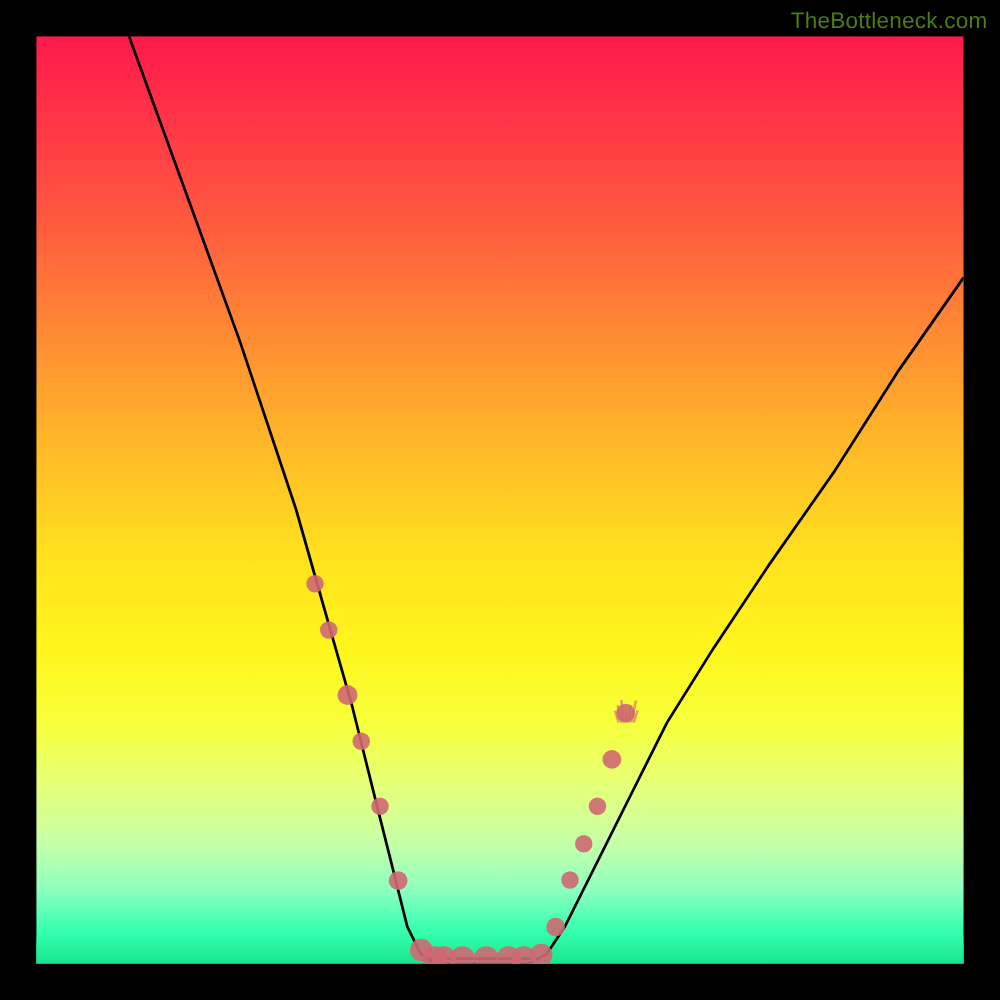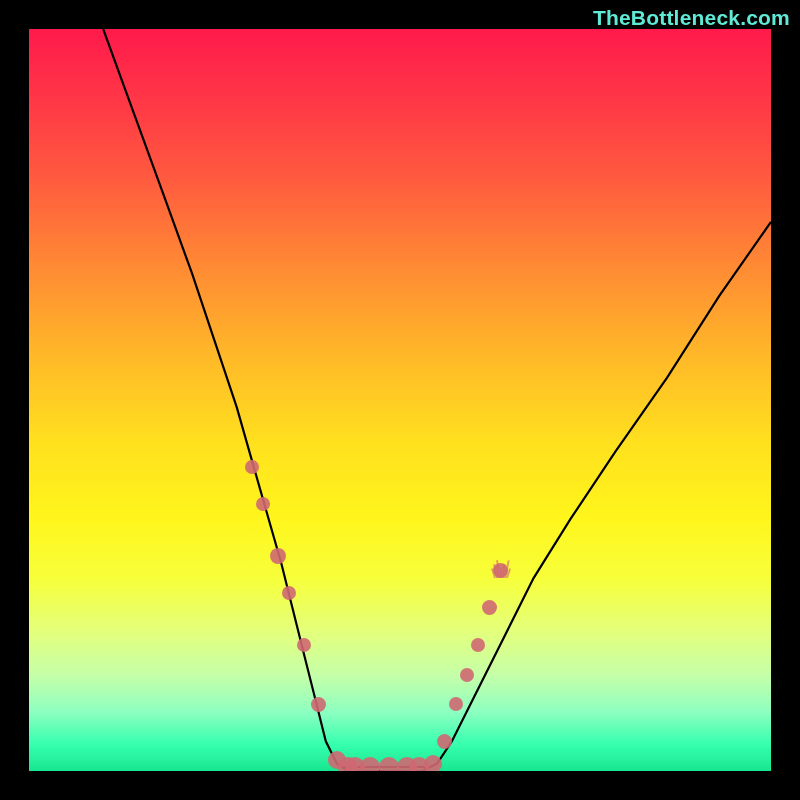--- a/index.html
+++ b/index.html
@@ -65,23 +65,23 @@
   }
   .marker {
     position: absolute;
     border-radius: 50%;
     opacity: 0.9;
   }
   .watermark {
     position: absolute;
     top: 6px;
     right: 10px;
-    color: #5eead4;
-    font-size: 21px;
-    font-weight: 700;
+    color: #4d7c0f;
+    font-size: 18px;
+    font-weight: 400;
     letter-spacing: 0.2px;
   }
   .flat-seg {
     position: absolute;
     height: 2px;
     background: #000;
     border-radius: 1px;
   }
   .hatch {
     position: absolute;

